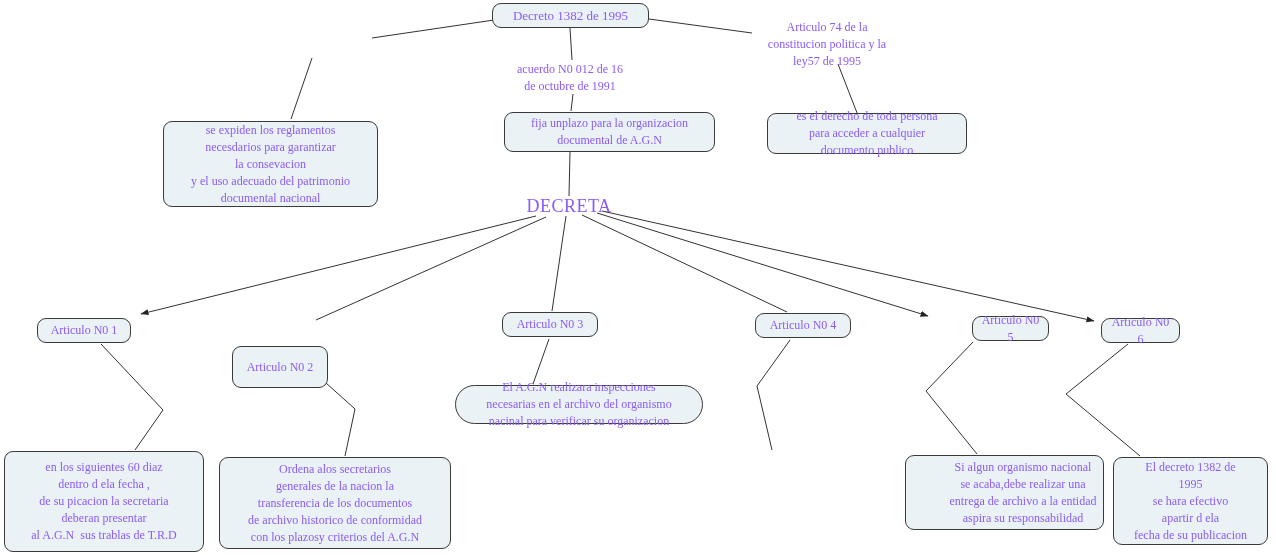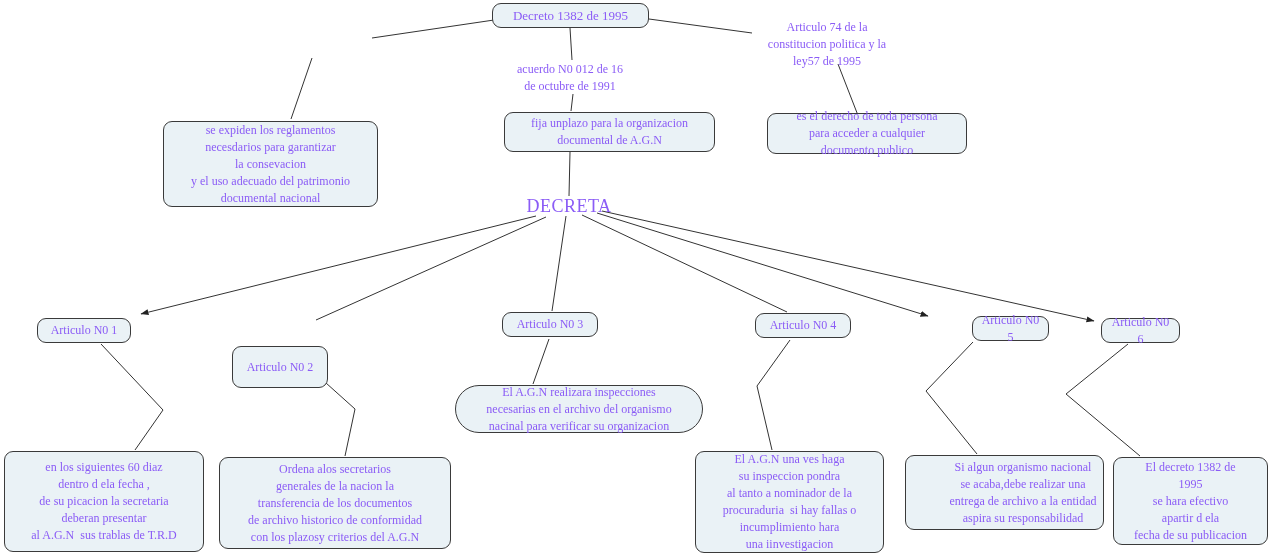--- a/index.html
+++ b/index.html
@@ -88,29 +88,23 @@
   <div class="node" style="left:4px;top:451px;width:200px;height:101px;">en los siguientes 60 diaz
 dentro d ela fecha ,
 de su picacion la secretaria
 deberan presentar
 al A.G.N  sus trablas de T.R.D</div>
   <div class="node" style="left:219px;top:457px;width:232px;height:92px;">Ordena alos secretarios
 generales de la nacion la
 transferencia de los documentos
 de archivo historico de conformidad
 con los plazosy criterios del A.G.N</div>
-  <div class="node" style="left:455px;top:385px;width:248px;height:48px;border-radius:27px;">El A.G.N realizara inspecciones
+  <div class="node" style="left:455px;top:385px;width:248px;height:39px;border-radius:27px;">El A.G.N realizara inspecciones
 necesarias en el archivo del organismo
 nacinal para verificar su organizacion</div>
-  <div class="node" style="left:695px;top:451px;width:189px;height:102px;">El A.G.N una ves haga
-su inspeccion pondra
-al tanto a nominador de la
-procuraduria  si hay fallas o
-incumplimiento hara
-una iinvestigacion</div>
   <div class="node" style="left:905px;top:455px;width:199px;height:75px;padding-left:40px;">Si algun organismo nacional
 se acaba,debe realizar una
 entrega de archivo a la entidad
 aspira su responsabilidad</div>
   <div class="node" style="left:1113px;top:457px;width:155px;height:88px;">El decreto 1382 de
 1995
 se hara efectivo
 apartir d ela
 fecha de su publicacion</div>
 

